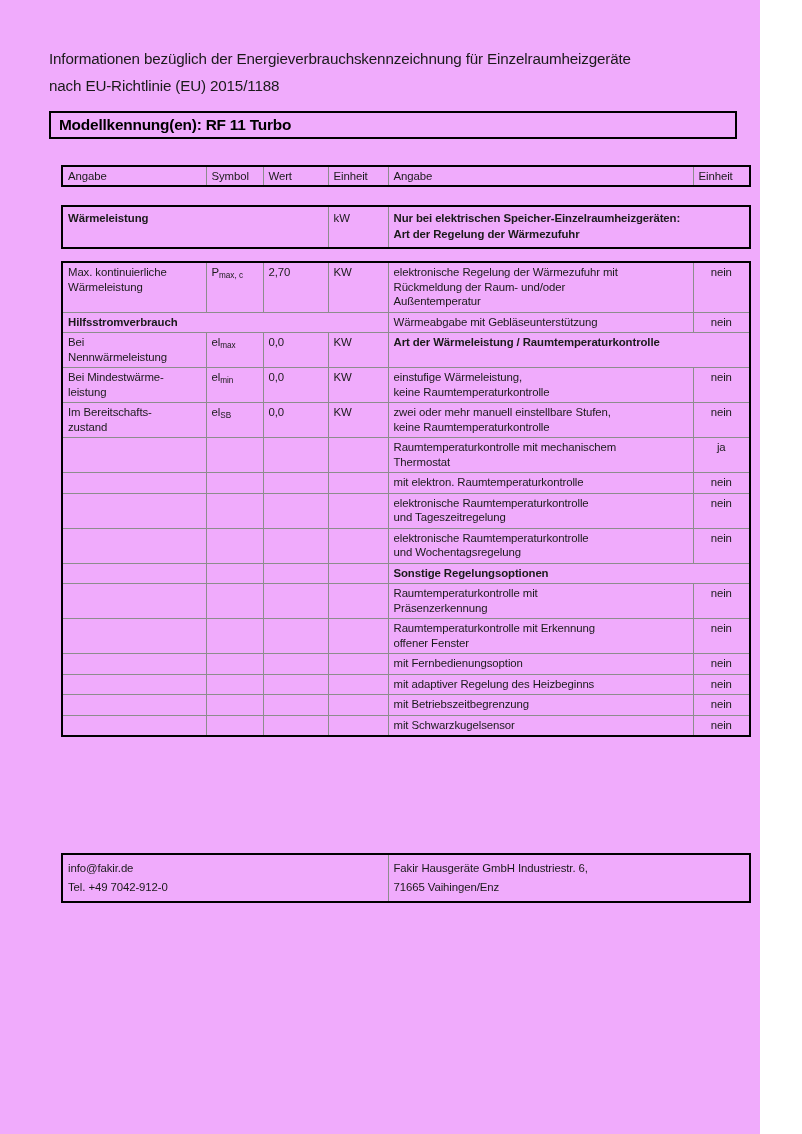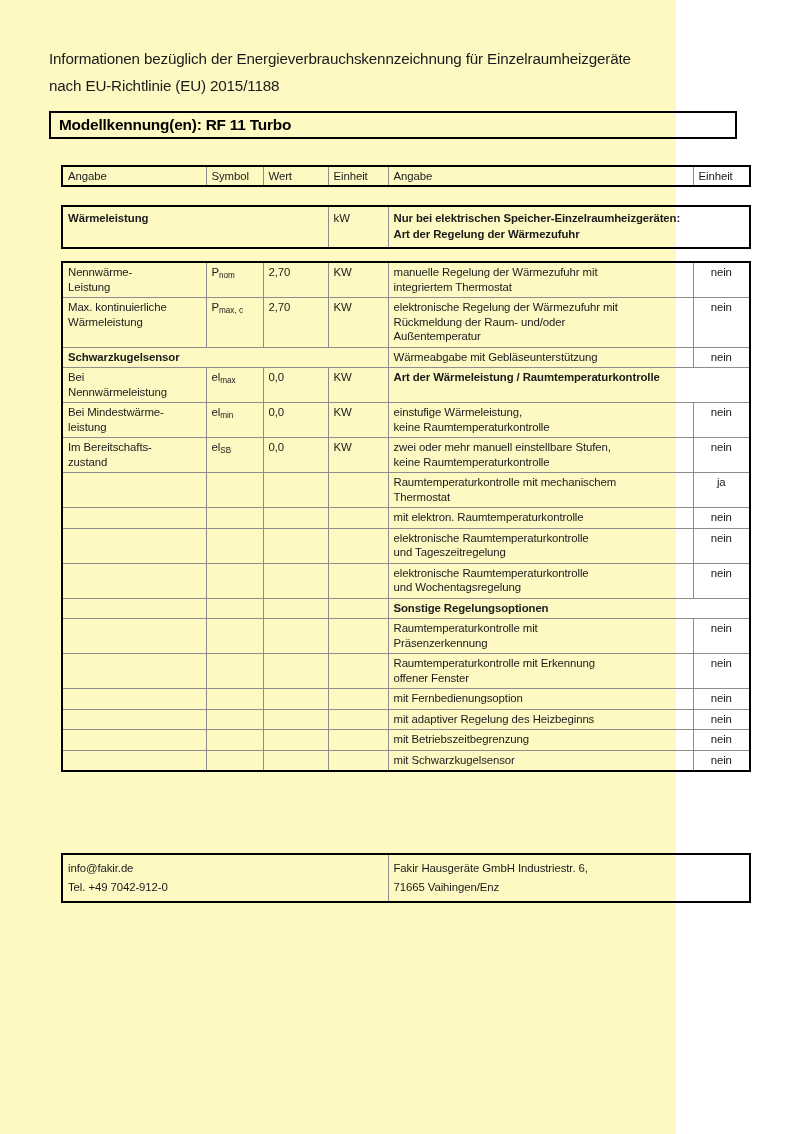--- a/index.html
+++ b/index.html
@@ -11,23 +11,23 @@
     width: 802px;
     height: 1134px;
     font-family: "Liberation Sans", "DejaVu Sans", sans-serif;
     color: #000000;
     position: relative;
     overflow: hidden;
   }
   .page {
     position: absolute;
     left: 0; top: 0;
-    width: 676px;
+    width: 760px;
     height: 1134px;
-    background: #fef9c3;
+    background: #f0abfc;
   }
 
   
   .intro {
     position: absolute;
     left: 49px;
     top: 45px;
     width: 700px;
     font-size: 15.2px;
     line-height: 27px;
@@ -191,37 +191,29 @@
     <colgroup>
       <col style="width:144px">
         <col style="width:57px">
         <col style="width:65px">
       <col style="width:60px">
         <col style="width:305px">
         <col style="width:57px">
     </colgroup>
     <tbody id="body-rows">
         <tr>
-          <td>Nennwärme-<br>Leistung</td>
-          <td>P<sub>nom</sub></td>
-          <td>2,70</td>
-          <td>KW</td>
-          <td>manuelle Regelung der Wärmezufuhr mit<br>integriertem Thermostat</td>
-          <td class="c">nein</td>
-        </tr>
-        <tr>
           <td>Max. kontinuierliche<br>Wärmeleistung</td>
           <td>P<sub>max, c</sub></td>
           <td>2,70</td>
           <td>KW</td>
           <td>elektronische Regelung der Wärmezufuhr mit<br>Rückmeldung der Raum- und/oder<br>Außentemperatur</td>
           <td class="c">nein</td>
         </tr>
         <tr>
-          <td colspan="4" class="b">Schwarzkugelsensor</td>
+          <td colspan="4" class="b">Hilfsstromverbrauch</td>
           <td>Wärmeabgabe mit Gebläseunterstützung</td>
           <td class="c">nein</td>
         </tr>
         <tr>
           <td>Bei<br>Nennwärmeleistung</td>
           <td>el<sub>max</sub></td>
           <td>0,0</td>
           <td>KW</td>
           <td class="b" colspan="2">Art der Wärmeleistung / Raumtemperaturkontrolle</td>
         </tr>

